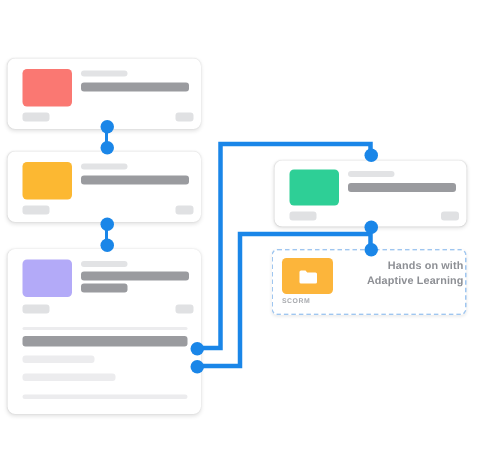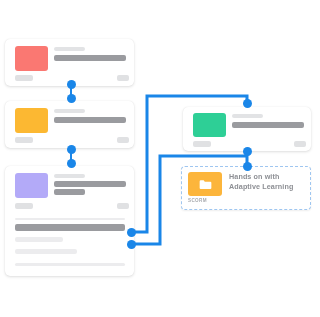--- a/index.html
+++ b/index.html
@@ -3,21 +3,21 @@
 <meta charset="utf-8">
 <style>
   html,body{margin:0;padding:0;}
   body{
     width:317px;height:317px;
     background:#ffffff;
     font-family:"Liberation Sans", sans-serif;
     overflow:hidden;
     position:relative;
   }
-  #stage{position:absolute;left:0;top:0;width:317px;height:317px;}
+  #stage{position:absolute;left:0;top:0;width:317px;height:317px;text-align:right;}
 
   
   #wires{position:absolute;left:0;top:0;width:317px;height:317px;}
 
   
   .card{
     position:absolute;
     background:#ffffff;
     border-radius:5px;
     box-shadow:0 1px 3px rgba(0,0,0,0.13), 0 0 1px rgba(0,0,0,0.10);

